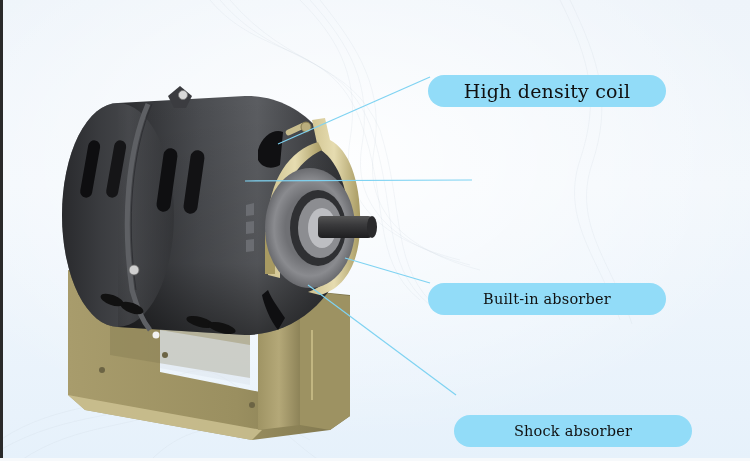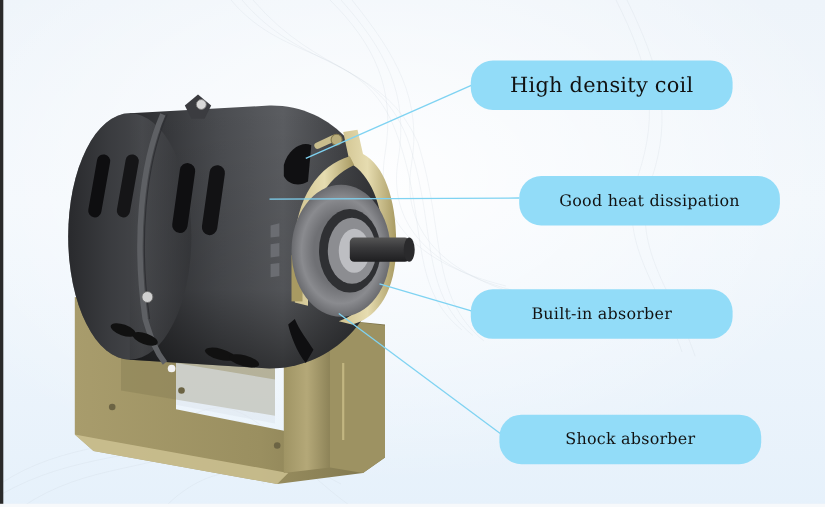--- a/index.html
+++ b/index.html
@@ -4,31 +4,32 @@
 <style>
   html, body { margin:0; padding:0; }
   body { width:750px; height:461px; overflow:hidden; font-family:"DejaVu Serif", serif; }
   .canvas {
     position:relative; width:750px; height:461px; overflow:hidden;
     background: linear-gradient(180deg, #eef4fa 0%, #f2f7fc 40%, #e6f1fb 100%);
   }
   .bg-svg { position:absolute; left:0; top:0; }
   .motor-svg { position:absolute; left:0; top:0; }
   .pill {
-    position:absolute; height:45px; border-radius:20px;
+    position:absolute; height:32px; border-radius:20px;
     background:#92dcf8;
     display:flex; align-items:center; justify-content:center;
     color:#111; font-family:"DejaVu Serif", serif;
     letter-spacing:0.2px;
+    margin-top:20px;
   }
   .pill span { white-space:nowrap; }
   .pill-1 { left:428px; top:55px; width:238px; font-size:19px; }
   .pill-2 { left:472px; top:160px; width:237px; font-size:14.5px; }
   .pill-3 { left:428px; top:263px; width:238px; font-size:14.5px; }
-  .pill-4 { left:454px; top:377px; width:238px; font-size:14.5px; }
+  .pill-4 { left:454px; top:395px; width:238px; font-size:14.5px; }
   .left-edge { position:absolute; left:0; top:0; width:3px; height:461px; background:#2a2a2a; }
   .bottom-edge { position:absolute; left:0; top:458px; width:750px; height:3px; background:#f7f9fb; }
 </style>
 </head>
 <body>
 
 <div class="canvas">
 
   <svg class="bg-svg" width="750" height="461" viewBox="0 0 750 461">
     <defs>
@@ -163,23 +164,20 @@
       <line x1="278" y1="144" x2="430" y2="77"></line>
       <line x1="245" y1="181" x2="472" y2="180"></line>
       <line x1="345" y1="258" x2="430" y2="283"></line>
       <line x1="308" y1="285" x2="456" y2="395"></line>
     </g>
   </svg>
 
   <div class="pill pill-1">
     <span>High density coil</span>
   </div>
-  <div class="pill pill-2">
-    <span>Good heat dissipation</span>
-  </div>
   <div class="pill pill-3">
     <span>Built-in absorber</span>
   </div>
   <div class="pill pill-4">
     <span>Shock absorber</span>
   </div>
 
   <div class="left-edge"></div>
   <div class="bottom-edge"></div>
 </div>

